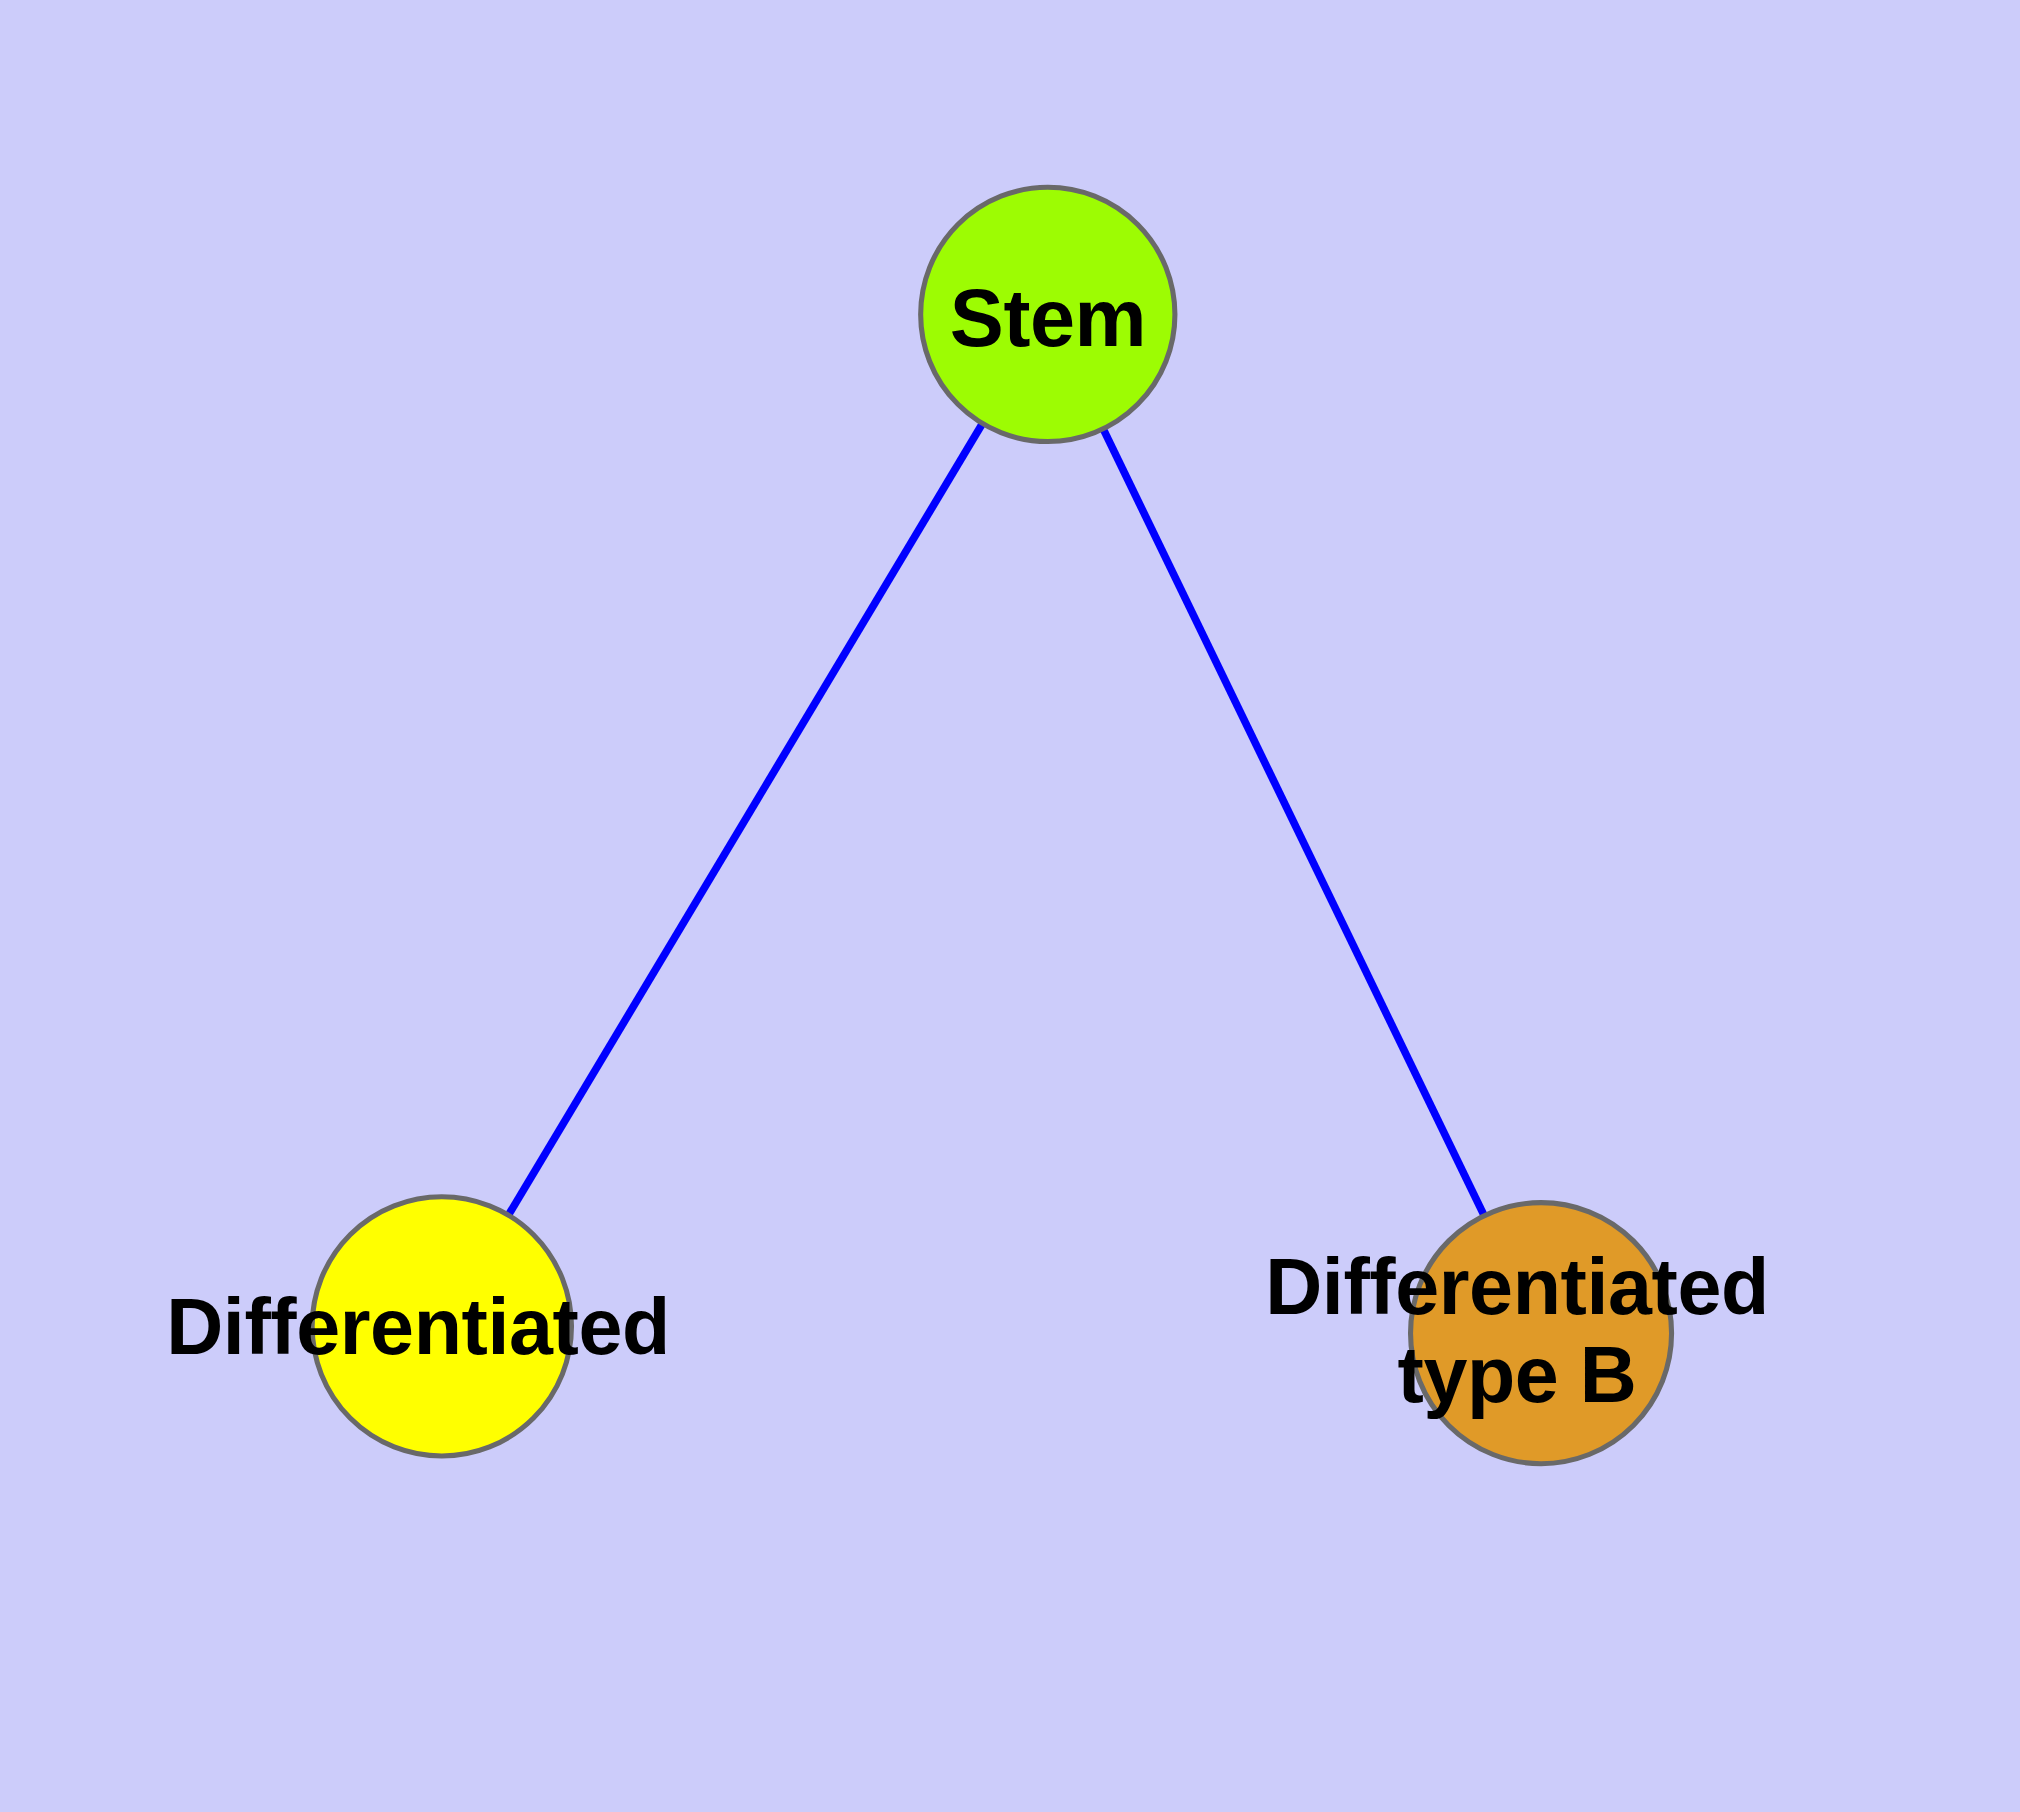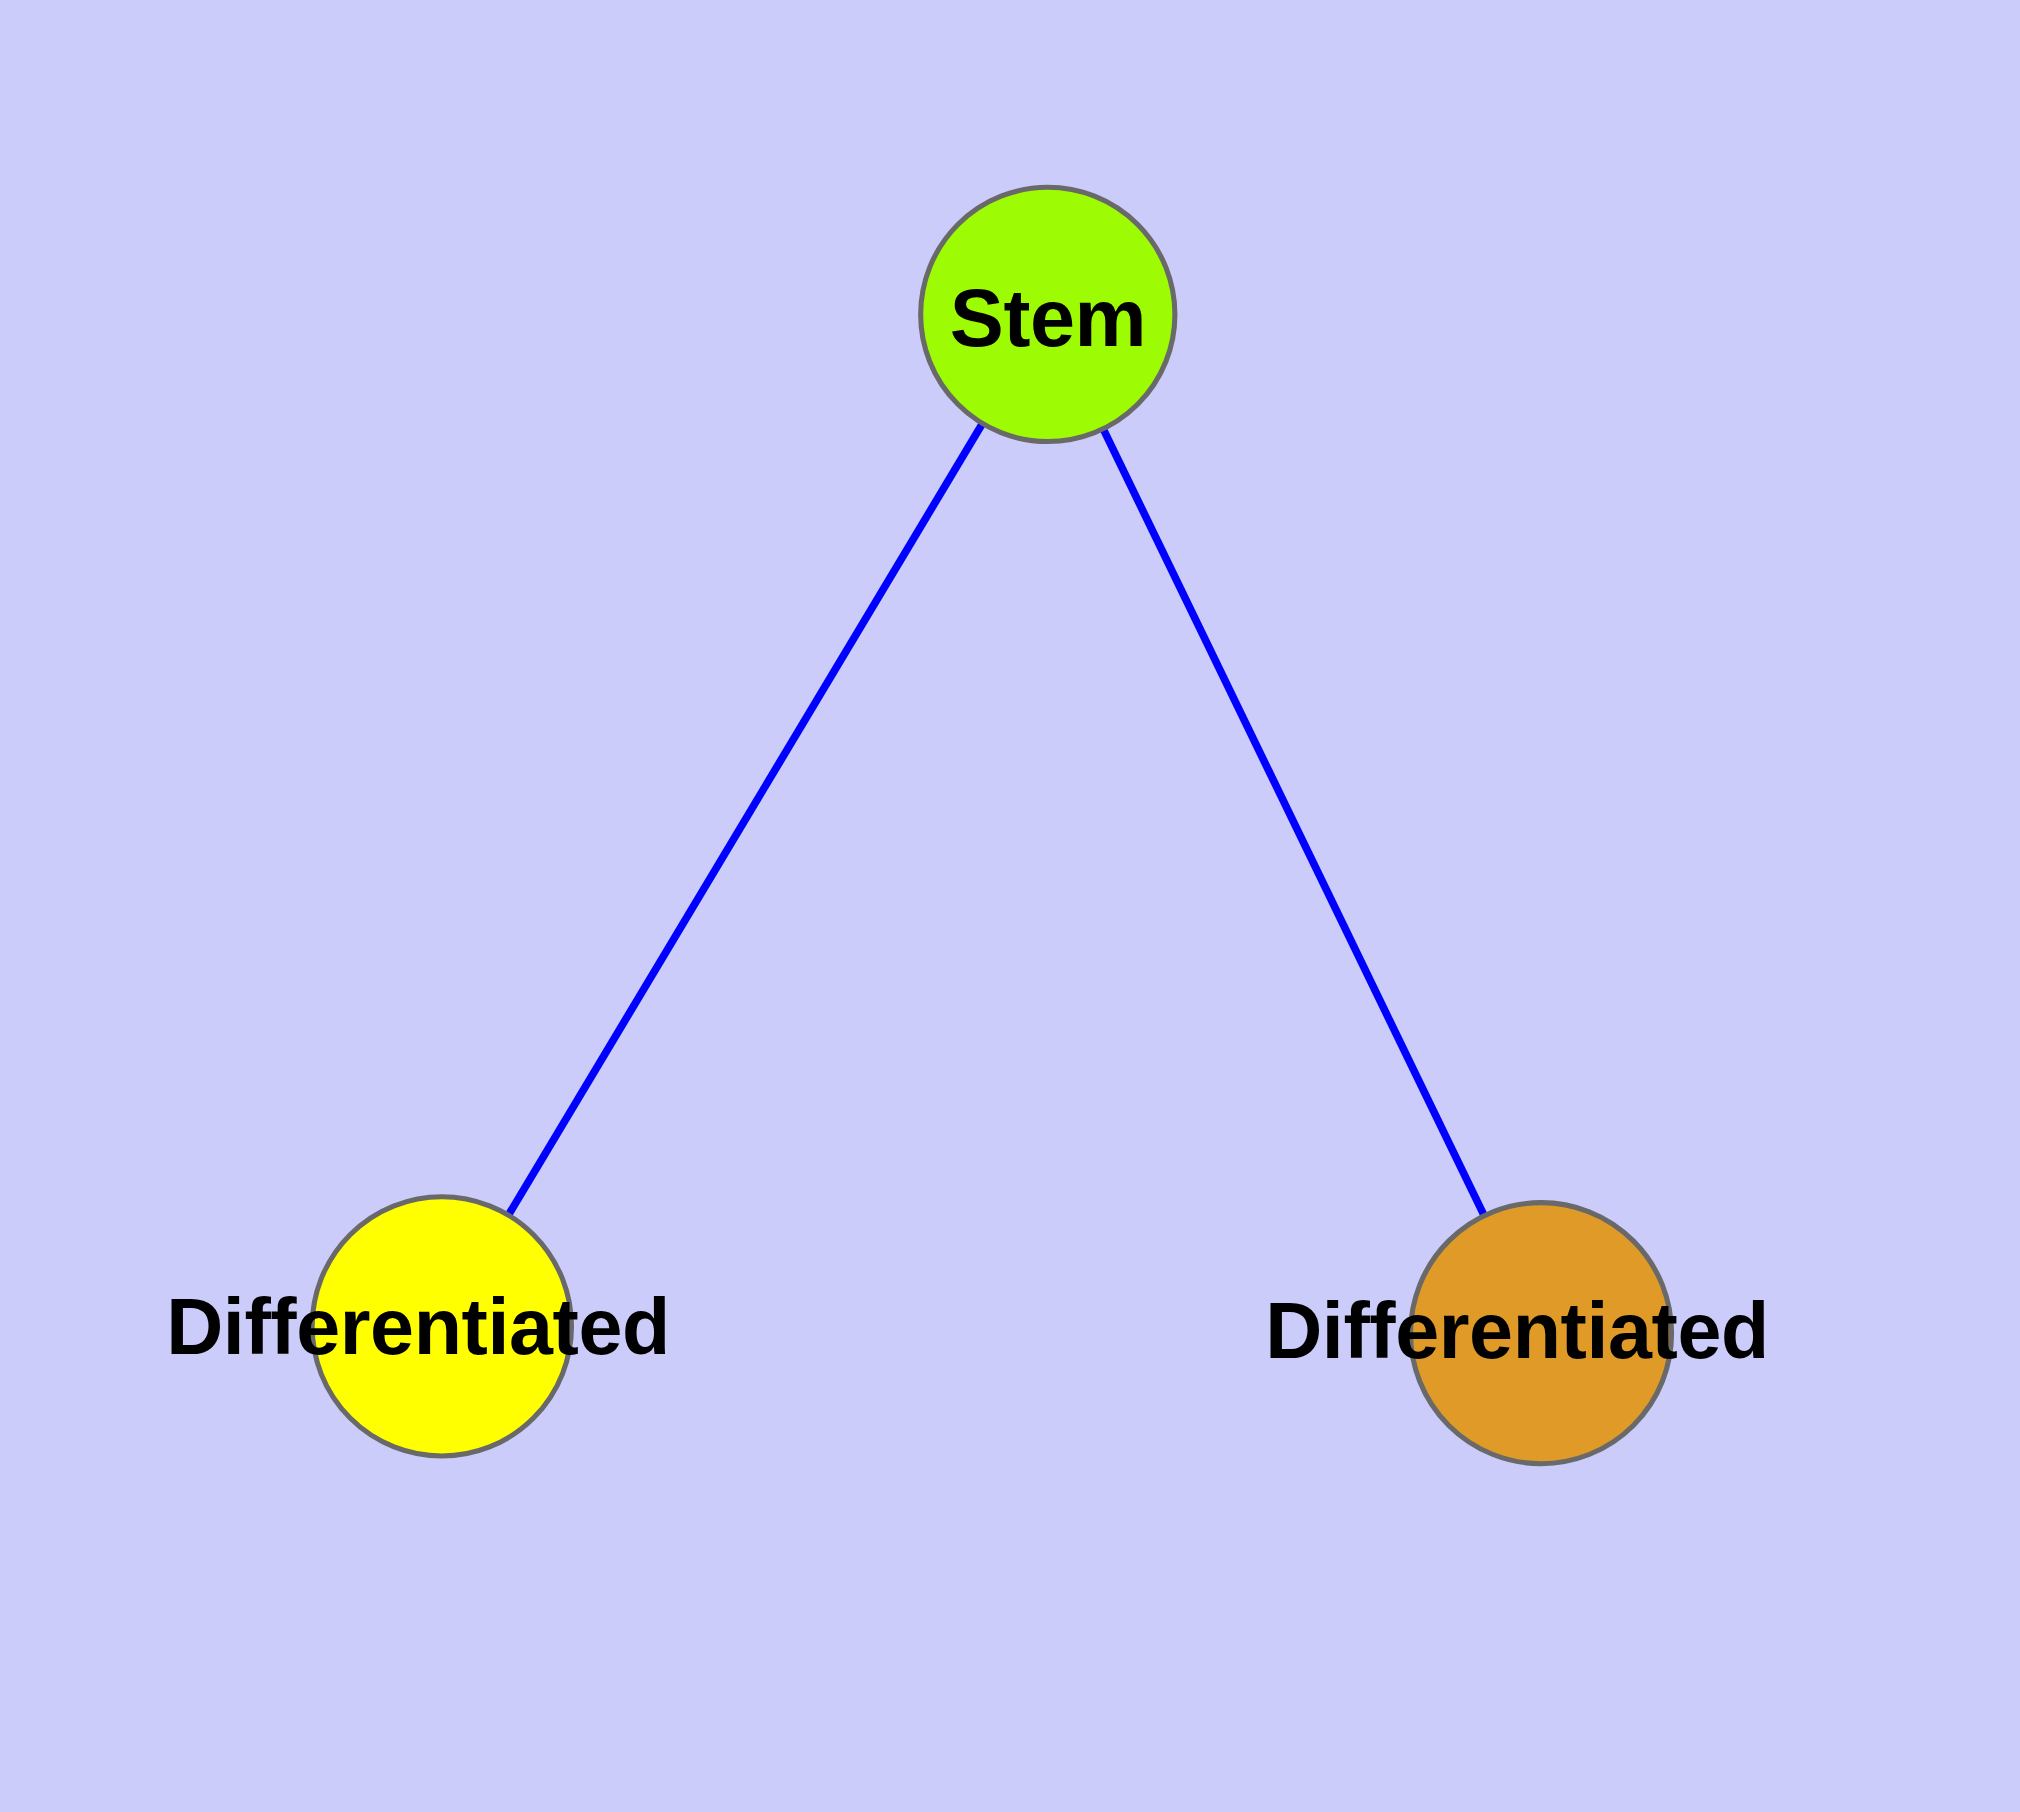--- a/index.html
+++ b/index.html
@@ -66,17 +66,17 @@
     <g id="node-layer">
         <circle class="node-circle" cx="1236" cy="371" r="150" fill="#9dfc03" stroke="#696969" stroke-width="6"></circle>
         <circle class="node-circle" cx="521" cy="1565" r="153" fill="#ffff00" stroke="#696969" stroke-width="6"></circle>
         <circle class="node-circle" cx="1818" cy="1573" r="154" fill="#e09a28" stroke="#696969" stroke-width="6"></circle>
       </g>
   </svg>
 
   <div id="label-layer">
       <div class="node-label stem" style="left: 1048px; top: 318px; font-size: 81px; color: rgb(0, 0, 0);"><div>Stem</div></div>
       <div class="node-label child" style="left: 418px; top: 1327px; font-size: 79px; color: rgb(0, 0, 0);"><div>Differentiated</div></div>
-      <div class="node-label child" style="left: 1517px; top: 1331px; font-size: 79px; color: rgb(0, 0, 0);"><div>Differentiated</div></div>
+      <div class="node-label child" style="left: 1517px; top: 1331px; font-size: 79px; color: rgb(0, 0, 0);"><div>Differentiated</div><div>type B</div></div>
     </div>
 
 </div>
 
 
 </body></html>

